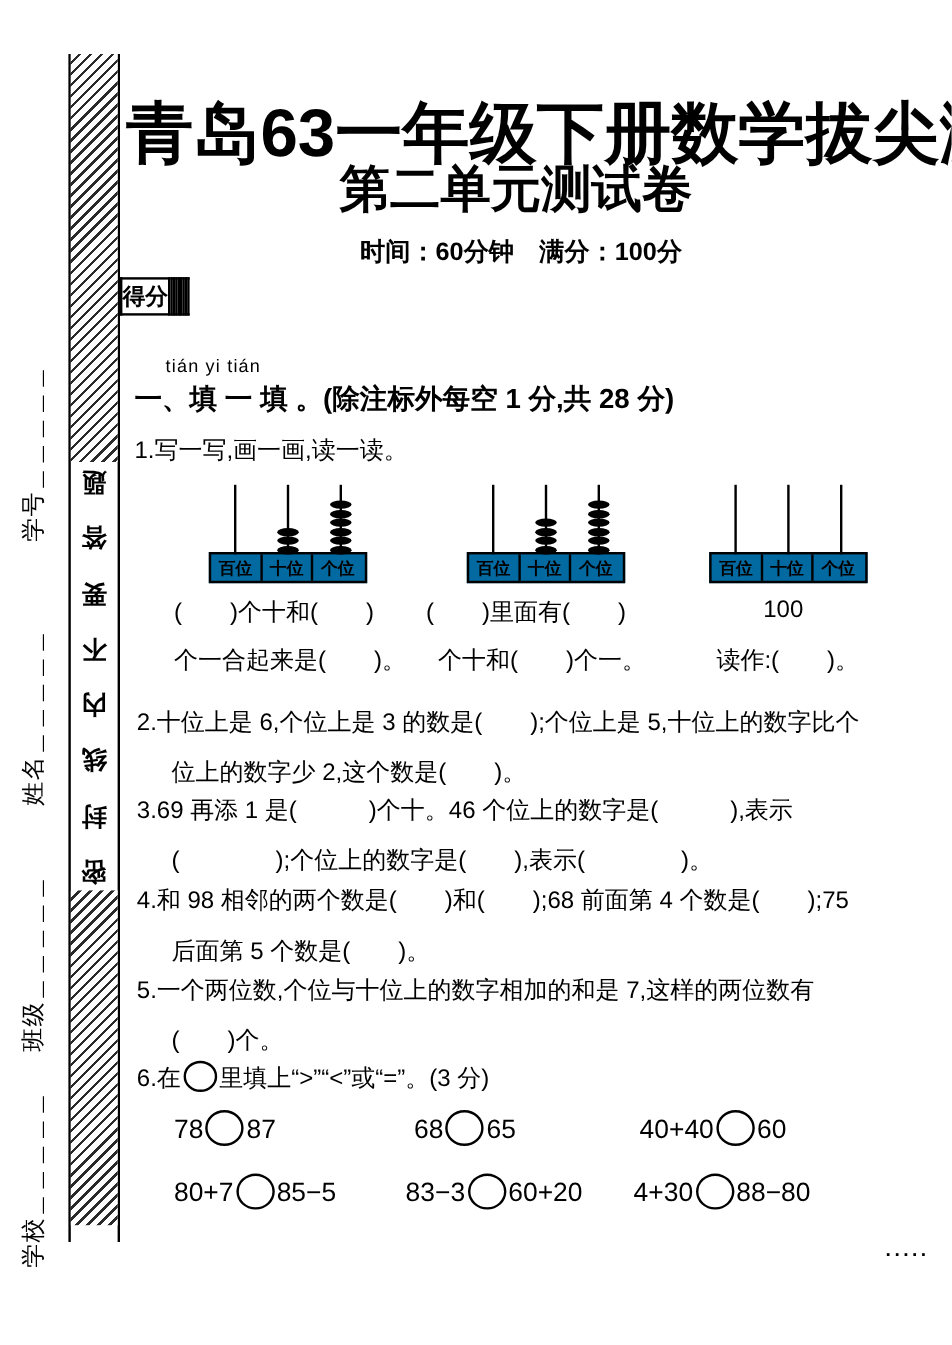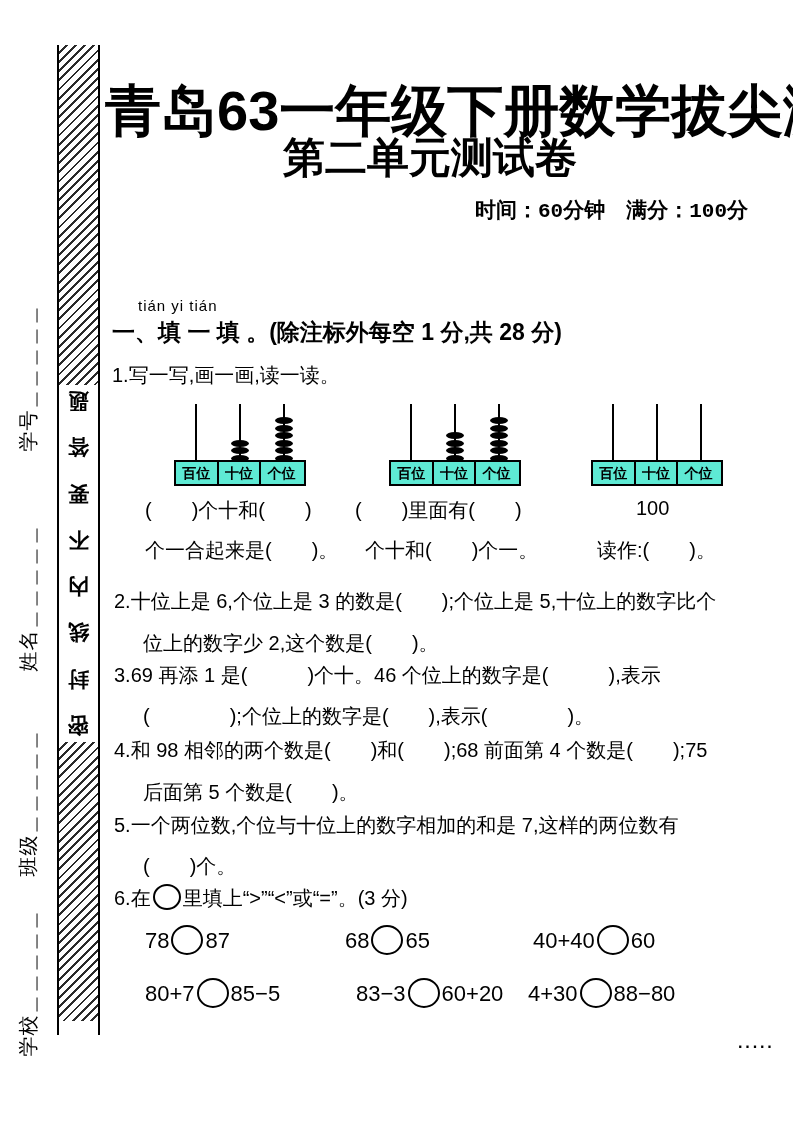--- a/index.html
+++ b/index.html
@@ -31,21 +31,21 @@
   .hatch-bottom{flex:1;margin-bottom:14px;}
   .seal-text{
     height:345px;display:flex;flex-direction:column;justify-content:space-between;
     align-items:center;padding:6px 0;
   }
   .seal-char{transform:rotate(180deg);font-size:21px;font-weight:bold;line-height:1;}
 
   
   .title1{left:105px;top:74px;width:650px;text-align:center;font-size:56px;font-weight:900;letter-spacing:0px;}
   .title2{left:105px;top:130px;width:650px;text-align:center;font-size:42px;font-weight:900;}
-  .info{left:300px;top:196px;width:448px;text-align:right;font-size:21px;font-weight:bold;font-family:Liberation Mono, monospace;}
+  .info{left:300px;top:196px;width:448px;text-align:left;font-size:21px;font-weight:bold;}
 
   
   table.score{
     position:absolute;left:100px;top:231px;border-collapse:collapse;table-layout:fixed;
   }
   table.score td{
     border:2.5px solid #000;height:28px;text-align:center;vertical-align:middle;
     font-weight:bold;font-size:19px;padding:0;
   }
 
@@ -55,21 +55,21 @@
   .q{font-size:20px;}
 
   
   .abacus{position:absolute;width:132px;}
   .rods{position:relative;height:56px;}
   .rod{position:absolute;bottom:-2px;width:2px;background:#000;height:58px;}
   .rod1{left:21px;}.rod2{left:65px;}.rod3{left:109px;}
   .beads{position:absolute;bottom:-2px;display:flex;flex-direction:column;}
   .beads1{left:13px;}.beads2{left:57px;}.beads3{left:101px;}
   .bead{width:18px;height:7px;background:#000;border-radius:9px/3.5px;margin-bottom:0.5px;}
-  .abacus-base{display:flex;border:2px solid #000;background:#5eead4;}
+  .abacus-base{display:flex;border:2px solid #000;background:#0369a1;}
   .abacus-cell{
     width:40.6px;height:22px;border-left:2px solid #000;font-size:14px;font-weight:bold;
     text-align:center;line-height:22px;overflow:hidden;
   }
   .abacus-cell:first-child{border-left:none;}
 
   
   .cmp{font-size:22px;white-space:nowrap;}
   .cmp-circle{
     display:inline-block;width:28px;height:26px;border:2.5px solid #000;border-radius:50%;
@@ -103,20 +103,31 @@
   </div>
   <div class="hatch hatch-bottom"></div>
 </div>
 
 <div class="abs title1 txt">青岛63一年级下册数学拔尖测试卷</div>
 <div class="abs title2 txt">第二单元测试卷</div>
 <div class="abs info txt">时间：60分钟　满分：100分</div>
 
 <table class="score">
   <tbody>
+  <tr>
+    <td>得分</td>
+    <td></td>
+    <td></td>
+    <td></td>
+    <td></td>
+    <td></td>
+    <td></td>
+    <td></td>
+    <td></td>
+  </tr>
 </tbody>
   </table>
 
 <div class="abs pinyin txt">tián yi tián</div>
 <div class="abs heading txt">一、填 一 填 。(除注标外每空 1 分,共 28 分)</div>
 
 <div class="abs q txt" style="left:112px;top:362px;">1.写一写,画一画,读一读。</div>
 
 <div class="abacus" style="left:174px;top:404px;">
   <div class="rods">
@@ -218,20 +229,20 @@
 <div class="abs cmp" style="left:345px;top:925px;">
   <span>68</span><span class="cmp-circle"></span><span>65</span>
 </div>
 <div class="abs cmp" style="left:533px;top:925px;">
   <span>40+40</span><span class="cmp-circle"></span><span>60</span>
 </div>
 
 <div class="abs cmp" style="left:145px;top:978px;">
   <span>80+7</span><span class="cmp-circle"></span><span>85−5</span>
 </div>
-<div class="abs cmp" style="left:338px;top:978px;margin-left:18px;">
+<div class="abs cmp" style="left:338px;top:978px;">
   <span>83−3</span><span class="cmp-circle"></span><span>60+20</span>
 </div>
 <div class="abs cmp" style="left:528px;top:978px;">
   <span>4+30</span><span class="cmp-circle"></span><span>88−80</span>
 </div>
 
 <div class="abs dots txt" style="left:738px;top:1038px;">·····</div>
 
 </body></html>

